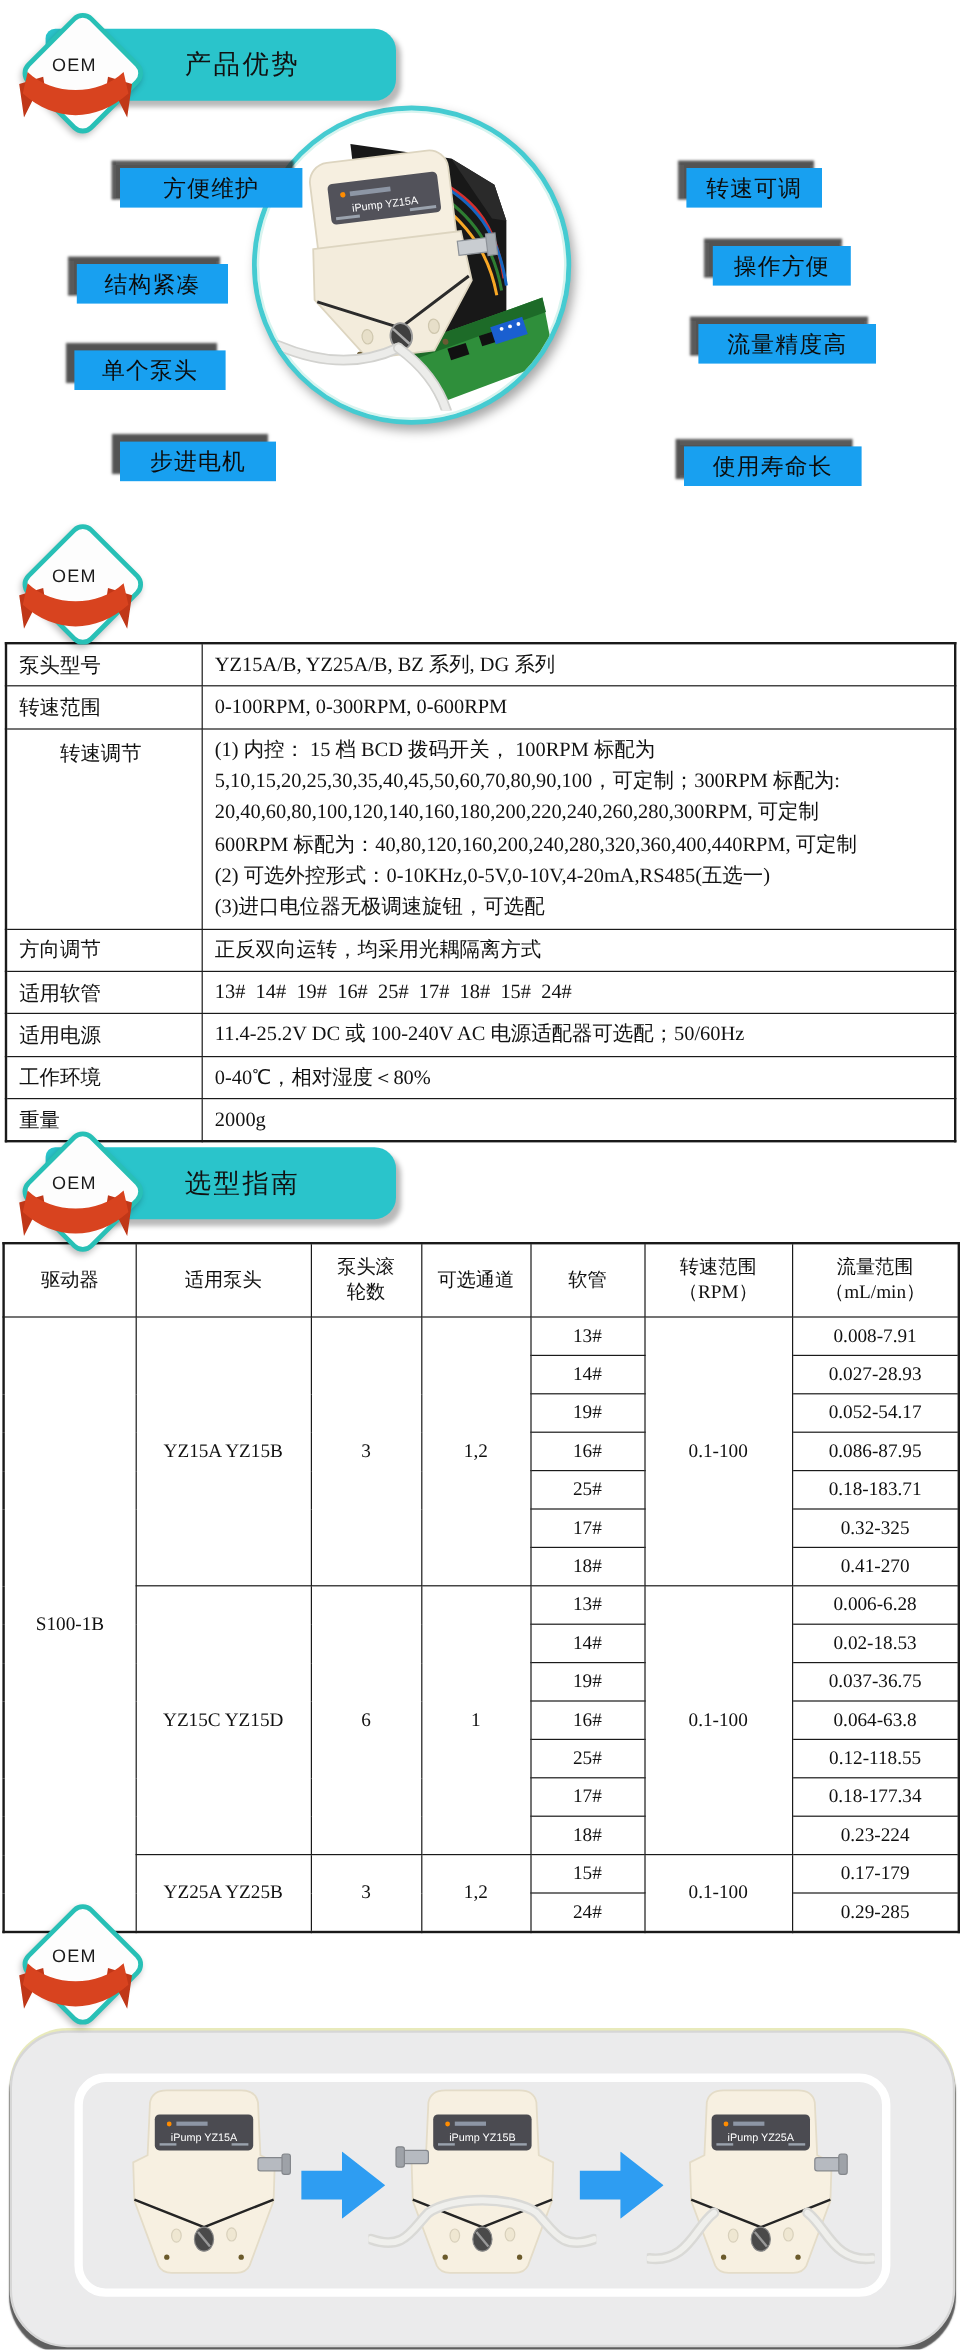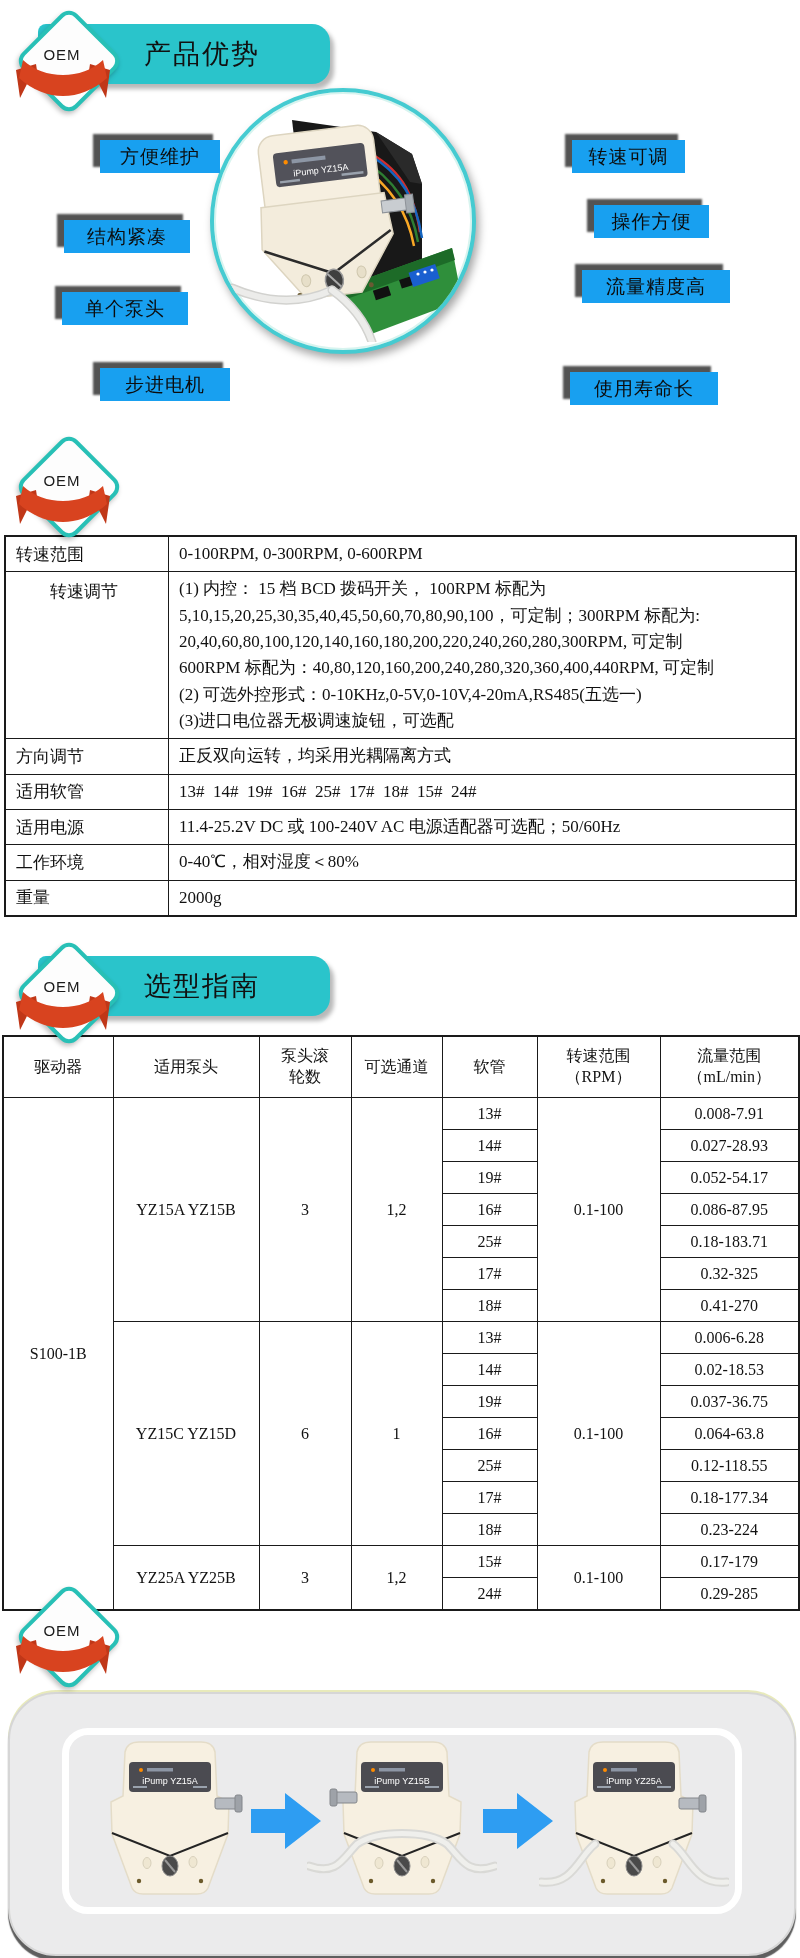--- a/index.html
+++ b/index.html
@@ -9,21 +9,21 @@
   }
   
   .sec-header{position:absolute;width:330px;height:112px;}
   .banner{
     position:absolute;left:30px;top:18px;width:292px;height:60px;
     background:#2ac4cb;border-radius:8px 18px 18px 8px;
     box-shadow:4px 5px 4px rgba(0,0,0,0.28);
     display:flex;align-items:center;justify-content:center;z-index:1;
   }
   .banner-title{
-    font-size:27px;color:#111;letter-spacing:2px;margin-left:36px;
+    font-size:22px;color:#111;letter-spacing:2px;margin-left:36px;
     font-family:"Liberation Sans",sans-serif;
   }
   .badge{position:absolute;left:0;top:0;width:108px;height:110px;z-index:2;}
   .diamond{
     position:absolute;left:22px;top:16px;width:70px;height:70px;
     background:#fdfdfd;border:4px solid #28c0b6;border-radius:12px;
     transform:rotate(45deg);box-shadow:1px 3px 5px rgba(0,0,0,0.25);
   }
   .oem-label{
     position:absolute;left:0;top:40px;width:108px;text-align:center;
@@ -142,21 +142,21 @@
         <rect x="192" y="113" width="8" height="18" fill="#a7adb3" stroke="#8d9298"></rect>
       </g>
 
       <path d="M18,196 C60,214 92,210 118,198" stroke="#d2d2cf" stroke-width="9" fill="none" stroke-linecap="round"></path>
       <path d="M18,196 C60,214 92,210 118,198" stroke="#ececea" stroke-width="6" fill="none" stroke-linecap="round"></path>
       <path d="M118,198 C140,214 152,232 158,250" stroke="#d2d2cf" stroke-width="9" fill="none" stroke-linecap="round"></path>
       <path d="M118,198 C140,214 152,232 158,250" stroke="#ececea" stroke-width="6" fill="none" stroke-linecap="round"></path>
     </svg>
   </div>
 
-  <div class="callout" style="left:100px;top:60px;width:120px;">方便维护</div>
+  <div class="callout" style="left:100px;top:60px;width:152px;">方便维护</div>
   <div class="callout" style="left:64px;top:140px;width:126px;">结构紧凑</div>
   <div class="callout" style="left:62px;top:212px;width:126px;">单个泵头</div>
   <div class="callout" style="left:100px;top:288px;width:130px;">步进电机</div>
   <div class="callout" style="left:572px;top:60px;width:113px;">转速可调</div>
   <div class="callout" style="left:594px;top:125px;width:115px;">操作方便</div>
   <div class="callout" style="left:582px;top:190px;width:148px;">流量精度高</div>
   <div class="callout" style="left:570px;top:292px;width:148px;">使用寿命长</div>
 </div>
 
 <div class="sec-header" style="left:8px;top:432px;">
@@ -168,20 +168,24 @@
       <polygon points="96,12 76,6 72,32 85,26 92,40" fill="#c03718"></polygon>
       <polygon points="22,24 27,32 20,30" fill="#7a1f0e"></polygon>
       <polygon points="76,24 71,32 78,30" fill="#7a1f0e"></polygon>
       <path d="M9,2 C30,22 68,22 89,2 L93,20 C66,44 32,44 5,20 Z" fill="#d8431f"></path>
     </svg>
   </div>
 </div>
 
 <table id="spec-table">
   <tbody>
+    <tr style="height:33px;">
+      <th>泵头型号</th>
+      <td>YZ15A/B, YZ25A/B, BZ 系列, DG 系列</td>
+    </tr>
     <tr style="height:33px;">
       <th>转速范围</th>
       <td>0-100RPM, 0-300RPM, 0-600RPM</td>
     </tr>
     <tr style="height:164px;">
       <th style="vertical-align:top;padding-top:8px;padding-left:44px;">转速调节</th>
       <td>(1) 内控： 15 档 BCD 拨码开关， 100RPM 标配为
 5,10,15,20,25,30,35,40,45,50,60,70,80,90,100，可定制；300RPM 标配为:
 20,40,60,80,100,120,140,160,180,200,220,240,260,280,300RPM, 可定制
 600RPM 标配为：40,80,120,160,200,240,280,320,360,400,440RPM, 可定制

